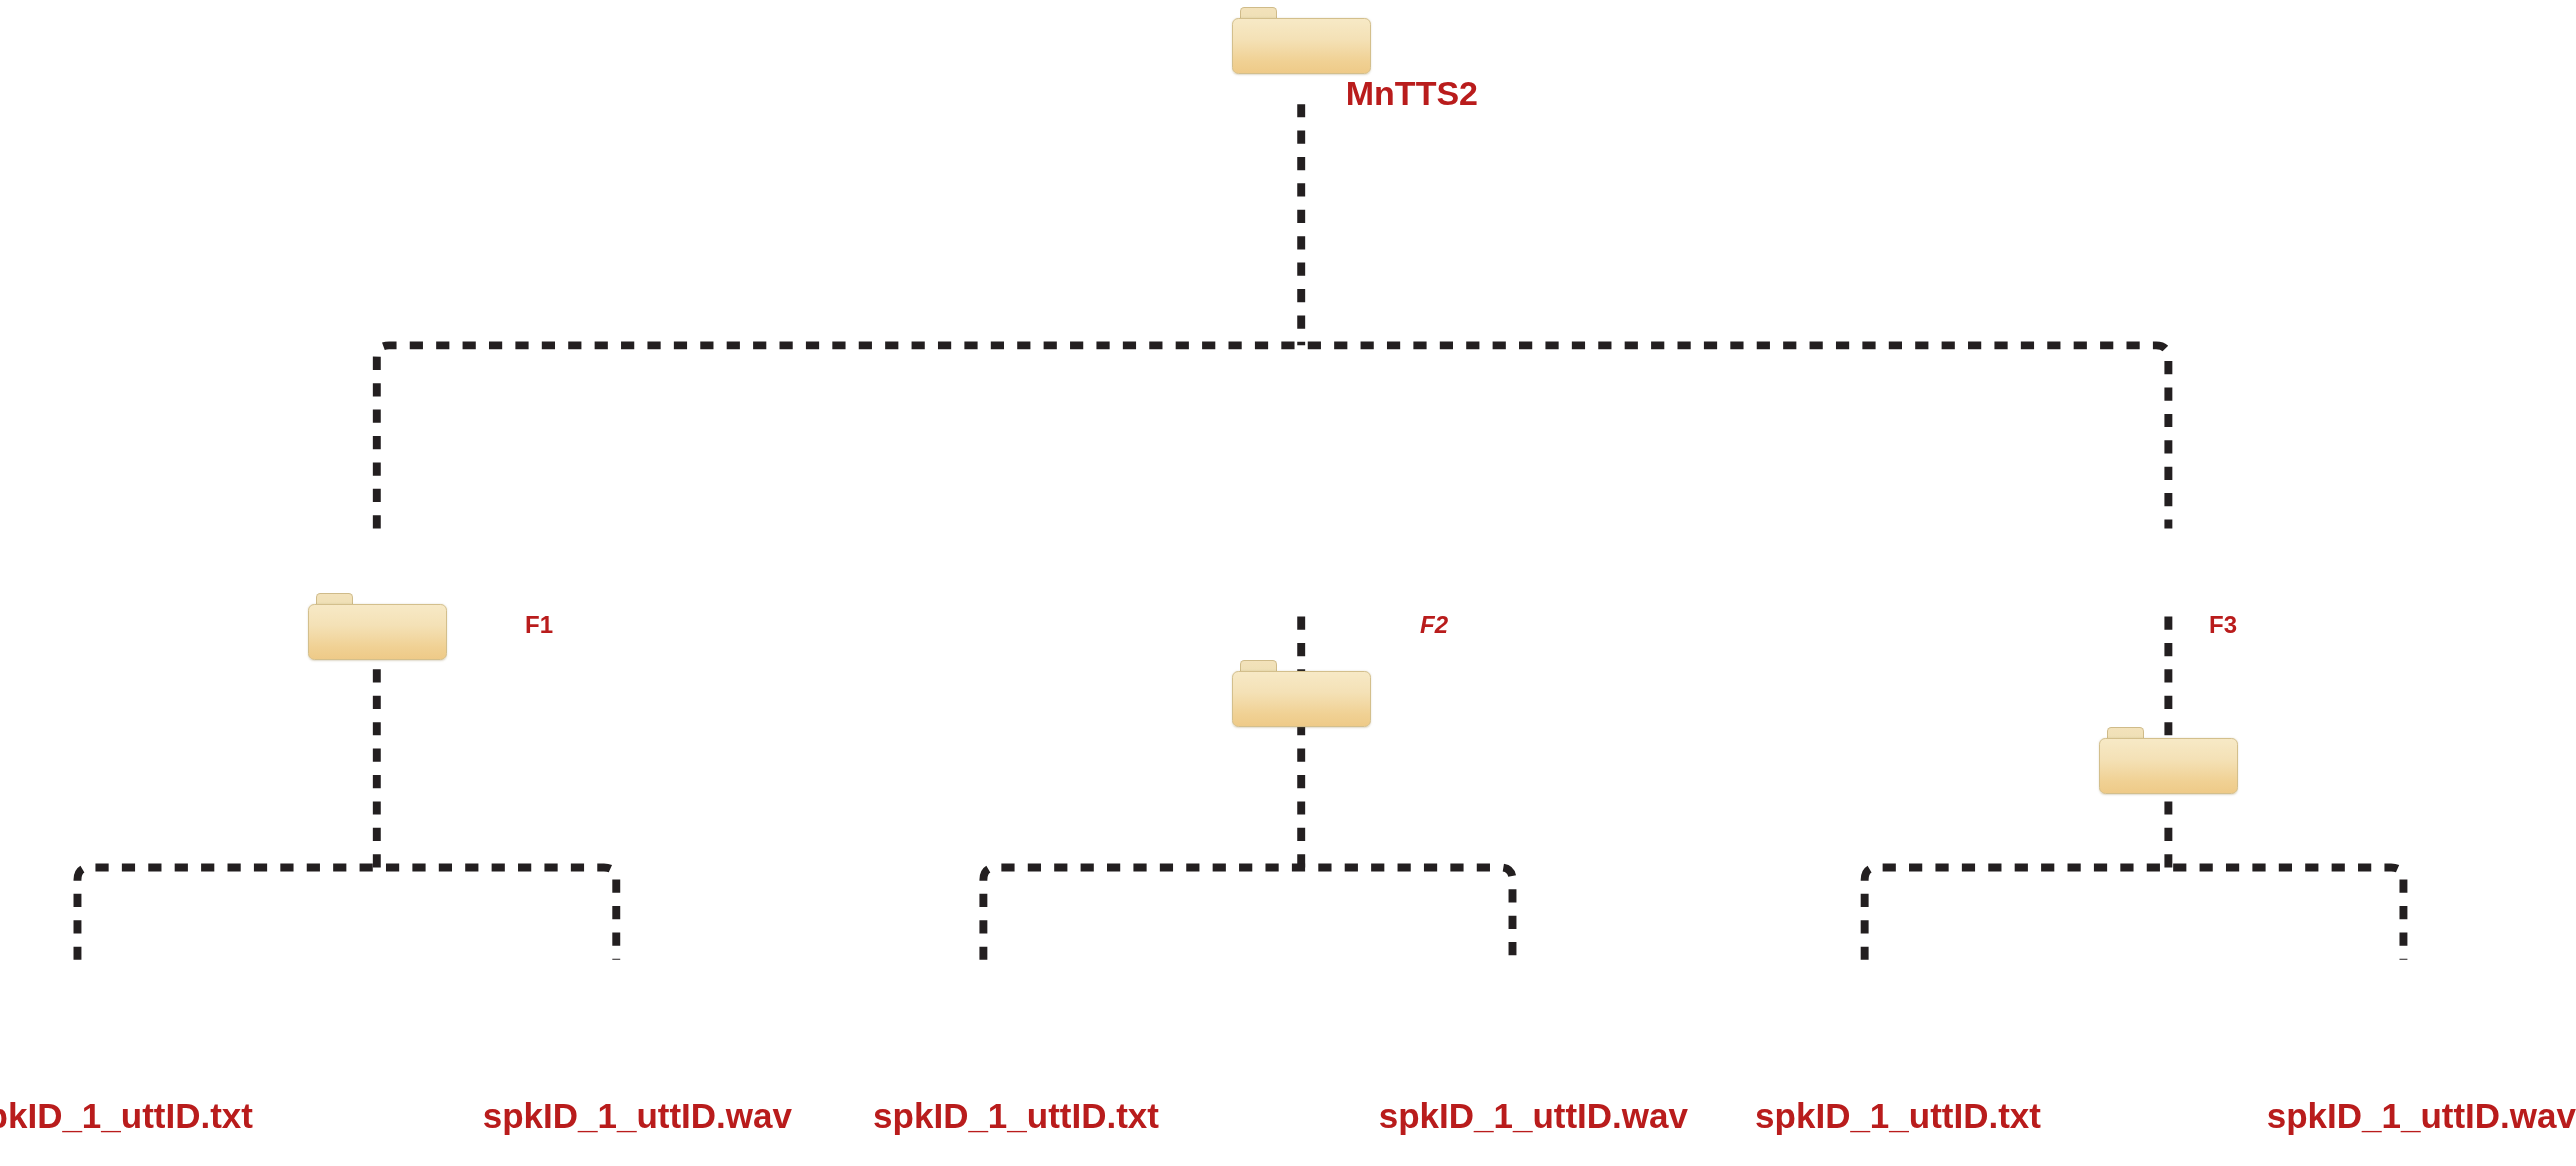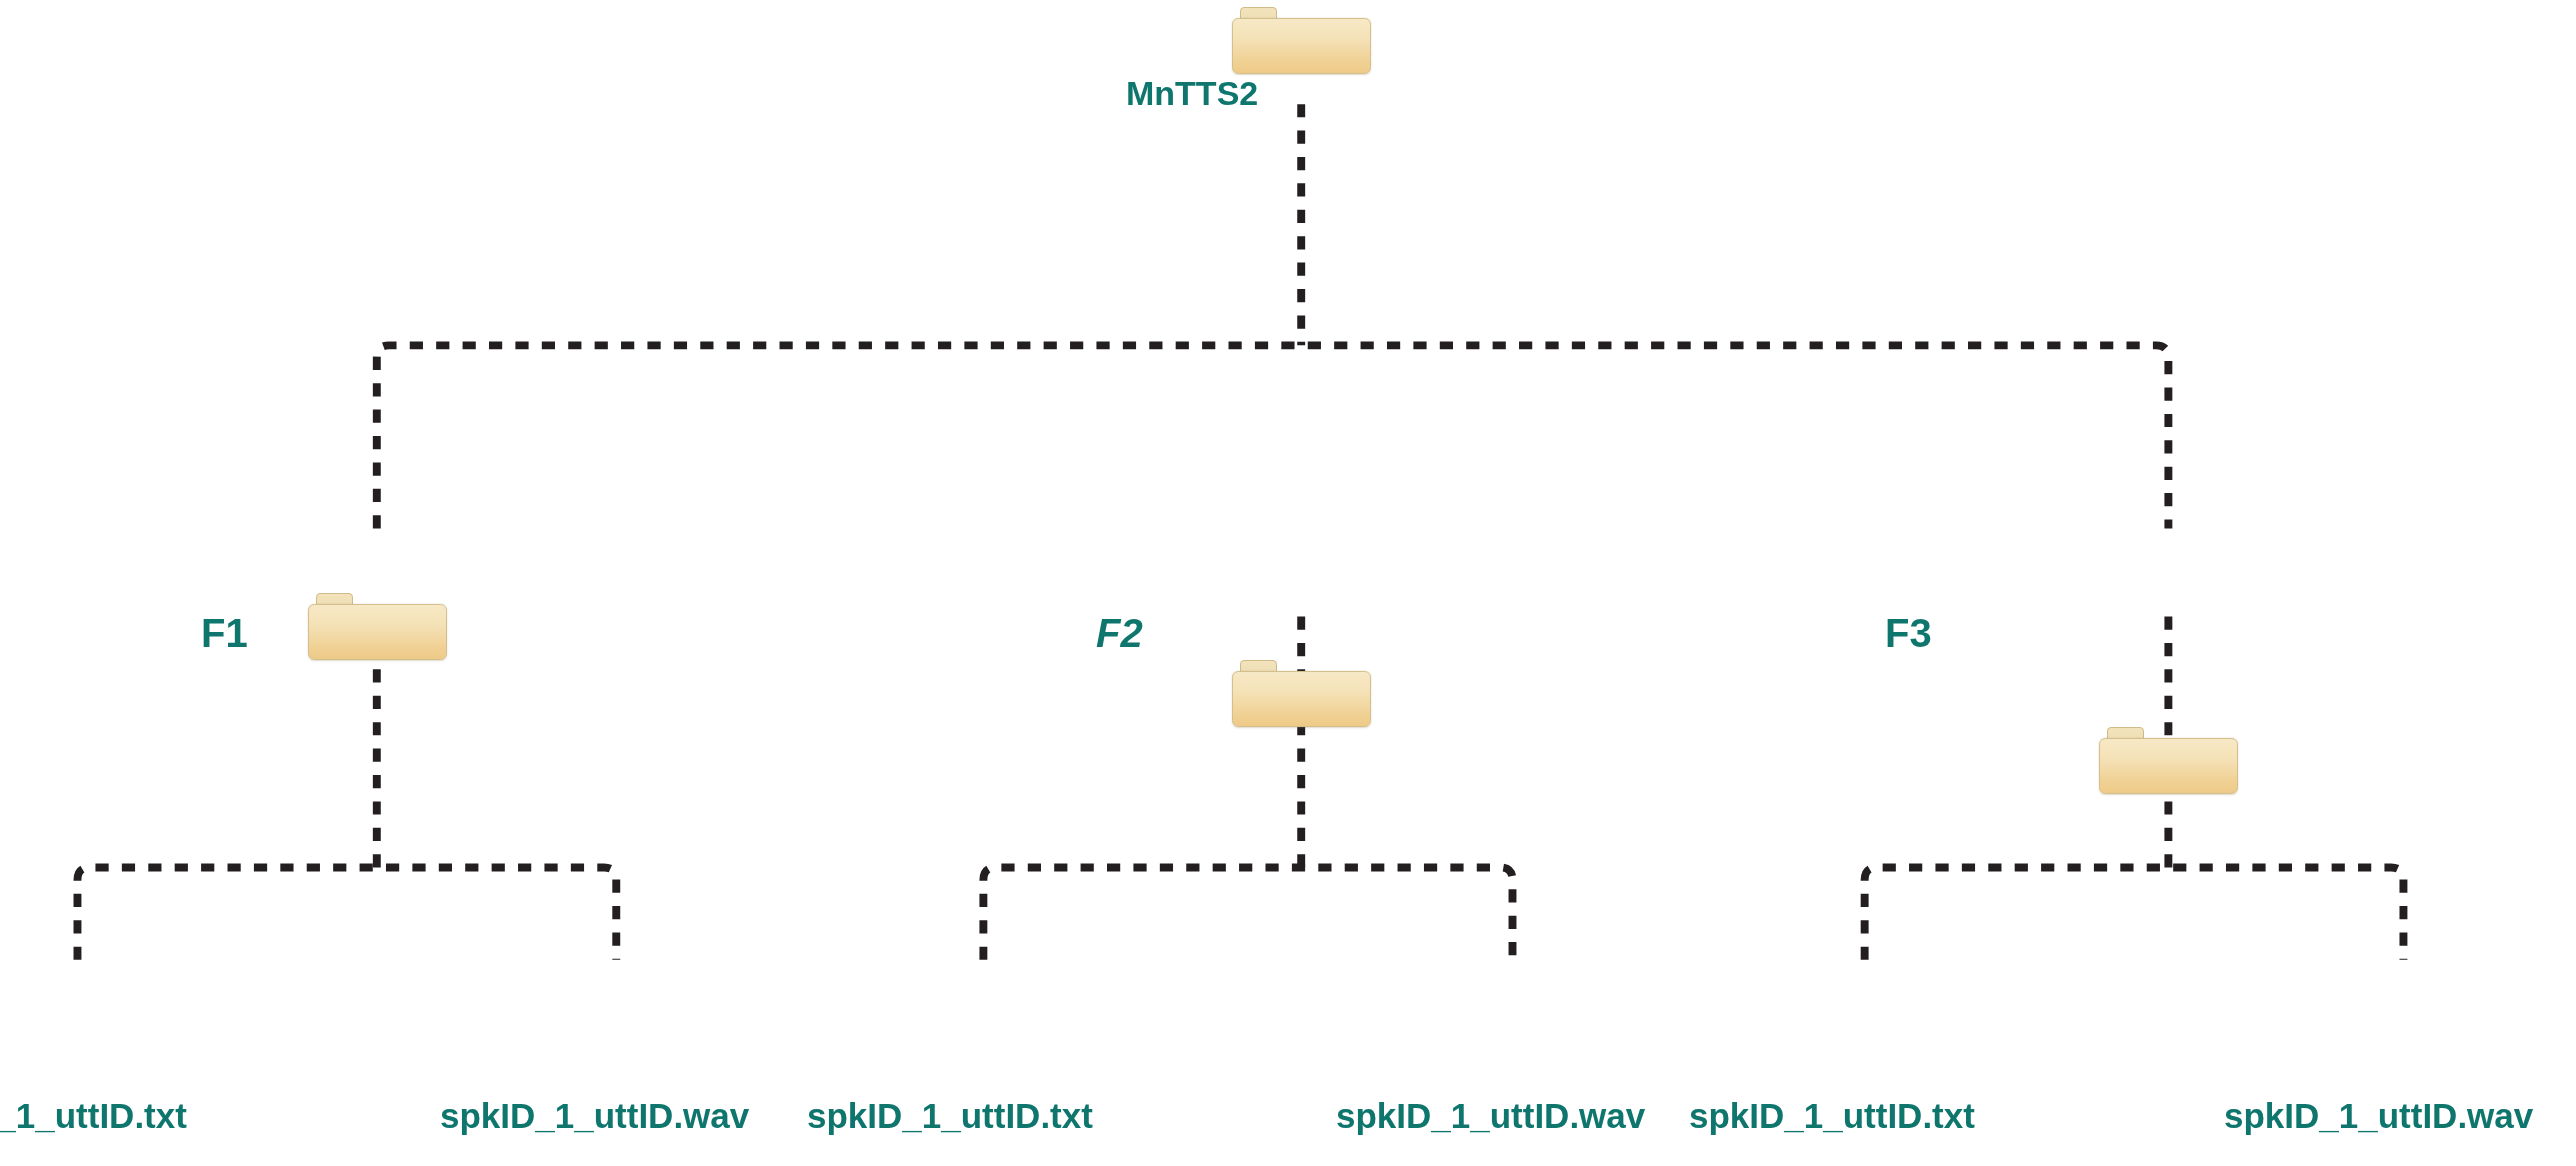--- a/index.html
+++ b/index.html
@@ -35,27 +35,27 @@
     background:linear-gradient(180deg,#f7e9c6 0%,#f4e1b6 38%,#f0d194 78%,#eeca88 100%);
     border:1.8px solid #d3bf8c;
     border-radius:6.2px;
     box-sizing:border-box;
     box-shadow:0 0.9px 1.8px rgba(150,130,80,.30);
   }
 
   
   .lbl{
     position:absolute;
-    text-align:left;
-    color:#0f766e;
+    text-align:right;
+    color:#b91c1c;
     white-space:nowrap;
     line-height:1;
   }
   .lbl-folder-root{font-size:34px;font-weight:700;}
-  .lbl-folder{font-size:40px;font-weight:700;}
+  .lbl-folder{font-size:24px;font-weight:700;}
   .lbl-file{font-size:35px;font-weight:700;}
 </style>
 </head>
 <body>
 
 <div id="canvas">
 
   <svg id="edges" viewBox="0 0 2926 1325" width="2576" height="1167" xmlns="http://www.w3.org/2000/svg">
     <g fill="none" stroke="#231f20" stroke-width="9" stroke-linecap="butt" stroke-dasharray="15 15">
 

